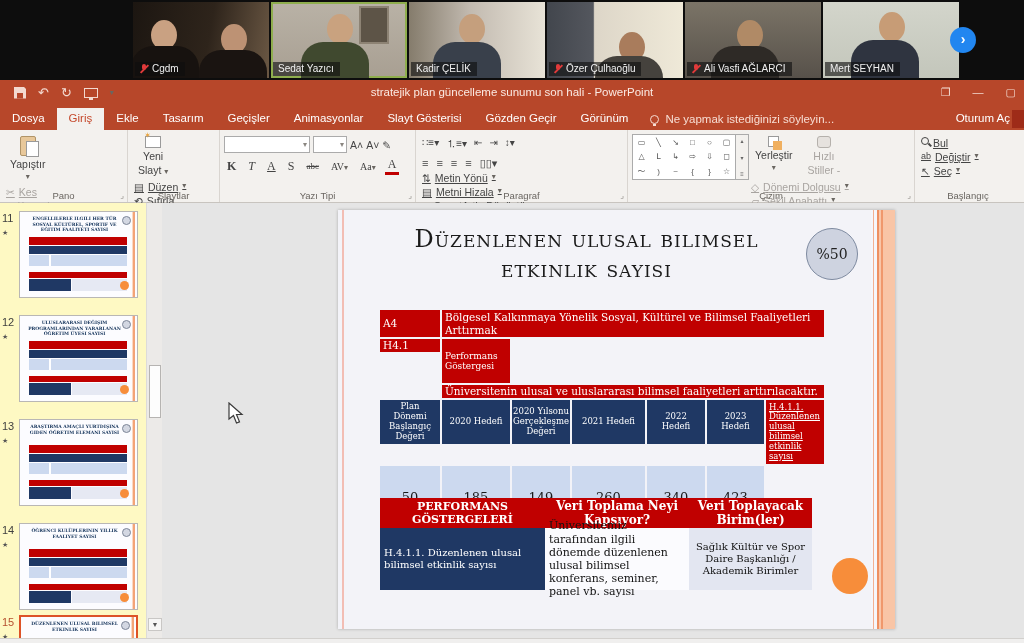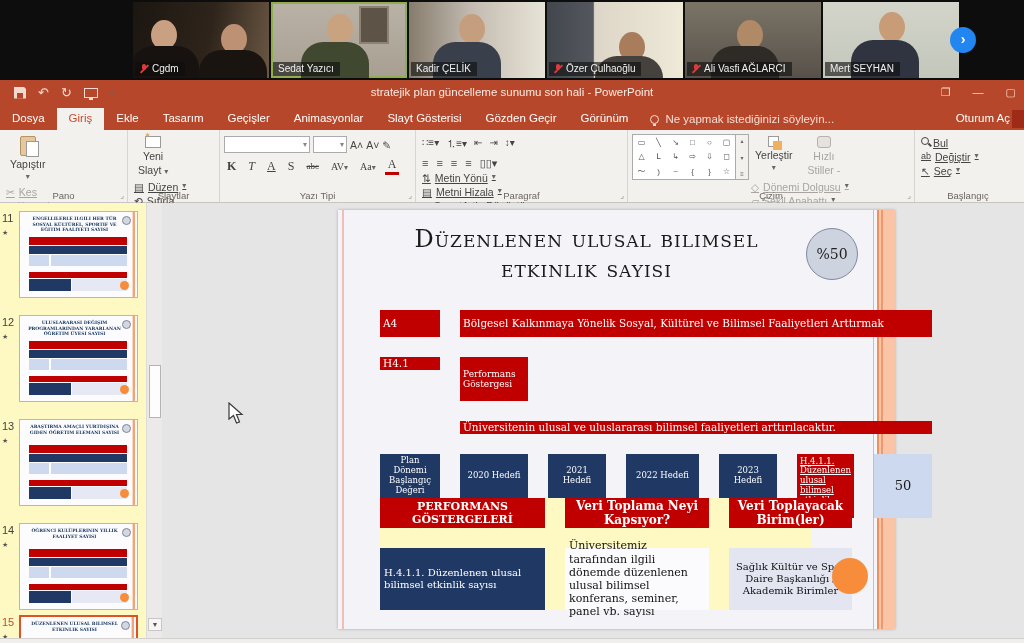--- a/index.html
+++ b/index.html
@@ -118,35 +118,35 @@
     box-shadow:0 0 3px rgba(0,0,0,.25); font-family:"DejaVu Serif",serif; }
   #slide .lstripe { position:absolute; left:4px; top:0; bottom:0; width:2px; background:#f2bdb4; }
   #slide .rstripe { position:absolute; right:0; top:0; bottom:0; width:24px;
     background:linear-gradient(90deg,#f6f6fa 0 2px,#f2b093 2px 3px,#f6f6fa 3px 6px,#ee8f60 6px 8px,#f9c6a8 8px 10px,#f0986c 10px 12px,#f9c5a6 12px 24px); }
   #slide-title { position:absolute; left:30px; right:90px; top:14px; text-align:center;
     font-variant:small-caps; font-size:24px; letter-spacing:1px; color:#1a1a1a; line-height:1.25; }
   #pct-badge { position:absolute; left:468px; top:18px; width:52px; height:52px; border-radius:50%;
     background:#ced3e0; border:1.5px solid #7e8aa0; text-align:center; line-height:50px; font-size:14px; color:#222; }
 
   #t1 { position:absolute; left:42px; top:100px; width:432px; display:grid;
-    grid-template-columns:60px 68px 58px 73px 58px 57px 58px; grid-auto-rows:min-content; gap:20px; background:#f3f3f8; }
+    grid-template-columns:60px 68px 58px 73px 58px 57px 58px; grid-auto-rows:min-content; gap:2px; background:#f3f3f8; }
   #t1 .c { font-size:9px; line-height:1.15; padding:1px 3px; }
   .red { background:#c00000; color:#fff; }
   .navy { background:#1f3864; color:#fff; }
   .cellblue { background:#ccd9ef; color:#1a1a1a; }
   #t1 .span6 { grid-column:2 / 8; }
   #t1 .h1r { height:27px; font-size:10.5px; display:flex; align-items:center; }
   #t1 .h2r { height:13px; font-size:10.5px; display:flex; align-items:center; white-space:nowrap; overflow:hidden; }
   #t1 .hdr { height:44px; display:flex; align-items:center; justify-content:center; text-align:center; font-size:8.5px; }
   #t1 .hdr0 { justify-content:flex-start; text-align:left; font-size:9px; }
   #t1 .val { height:64px; display:flex; align-items:center; justify-content:center; font-size:13px; }
   #t1 .ind { height:64px; font-size:8.5px; display:flex; align-items:center; text-decoration:underline; }
 
   #t2 { position:absolute; left:42px; top:288px; width:432px; display:grid;
-    grid-template-columns:165px 144px 123px; gap:20px; background:#fef9c3; }
+    grid-template-columns:165px 144px 123px; gap:0; background:#fef9c3; }
   #t2 .c { padding:2px 4px; line-height:1.2; }
   #t2 .h { height:30px; display:flex; align-items:center; justify-content:center; text-align:center; font-weight:bold; }
   #t2 .h0 { font-size:11px; }
   #t2 .h1, #t2 .h2 { font-size:12px; }
   #t2 .b { height:62px; display:flex; align-items:center; }
   #t2 .b0 { font-size:10px; }
   #t2 .b1 { background:#fbfbfe; font-size:11px; color:#111; }
   #t2 .b2 { background:#e3e6f1; font-size:10px; color:#111; justify-content:center; text-align:center; }
   #orange-dot { position:absolute; left:494px; top:348px; width:36px; height:36px; border-radius:50%; background:#f78d3a; }
 
@@ -515,20 +515,21 @@
   <div id="pct-badge">%50</div>
 
   <div id="t1">
     <div class="c red h1r">A4</div>
     <div class="c red h1r span6">Bölgesel Kalkınmaya Yönelik Sosyal, Kültürel ve Bilimsel Faaliyetleri Arttırmak</div>
     <div class="c red h2r">H4.1</div>
     <div class="c red hdr hdr0">Performans Göstergesi</div>
     <div class="c red h2r span6">Üniversitenin ulusal ve uluslararası bilimsel faaliyetleri arttırılacaktır.</div>
     <div class="c navy hdr">Plan Dönemi Başlangıç Değeri</div>
     <div class="c navy hdr">2020 Hedefi</div>
+    <div class="c navy hdr">2020 Yılsonu Gerçekleşme Değeri</div>
     <div class="c navy hdr">2021 Hedefi</div>
     <div class="c navy hdr">2022 Hedefi</div>
     <div class="c navy hdr">2023 Hedefi</div>
     <div class="c red ind">H.4.1.1. Düzenlenen ulusal bilimsel etkinlik sayısı</div>
     <div class="c cellblue val">50</div>
     <div class="c cellblue val">185</div>
     <div class="c cellblue val">149</div>
     <div class="c cellblue val">260</div>
     <div class="c cellblue val">340</div>
     <div class="c cellblue val">423</div>

